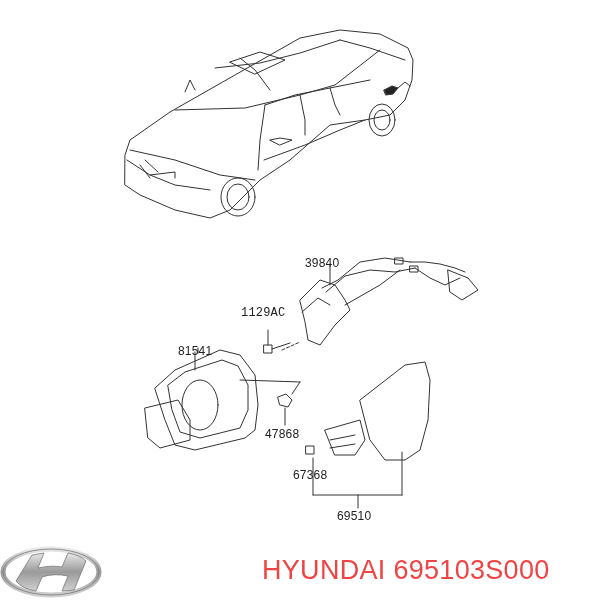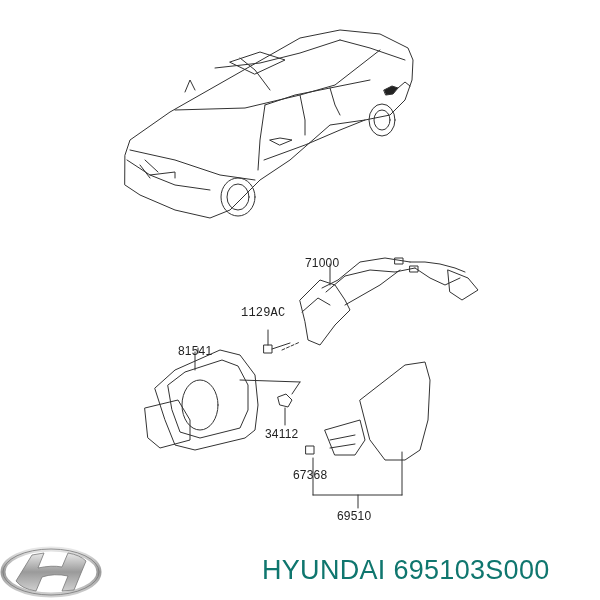--- a/index.html
+++ b/index.html
@@ -1,19 +1,19 @@
 <!DOCTYPE html>
 <html><head>
 <meta charset="utf-8">
 <style>
   html, body { margin:0; padding:0; background:#ffffff; }
   body { width:600px; height:600px; position:relative; overflow:hidden; font-family:"Liberation Sans", sans-serif; }
   .diagram { position:absolute; left:0; top:0; width:600px; height:600px; }
   .label { position:absolute; font-family:"Liberation Sans", sans-serif; font-size:12px; color:#222; letter-spacing:0.2px; }
-  .footer-title { position:absolute; left:262px; top:555px; font-family:"Liberation Sans", sans-serif; font-size:27px; color:#0f766e; letter-spacing:0.3px; }
+  .footer-title { position:absolute; left:262px; top:555px; font-family:"Liberation Sans", sans-serif; font-size:27px; color:#ef4444; letter-spacing:0.3px; }
   .logo { position:absolute; left:0; top:543px; }
 </style>
 </head>
 <body>
 
 <svg class="diagram" width="600" height="600" viewBox="0 0 600 600" xmlns="http://www.w3.org/2000/svg">
   <g fill="none" stroke="#333" stroke-width="1" stroke-linejoin="round" stroke-linecap="round">
 
     <g>
       <path d="M125,155 L130,140 L170,112 L235,75 L300,38 L340,30 L380,34 L408,48 L413,60 L412,80 L405,100 L390,115 L365,120 L330,125 L290,160 L260,180 L230,210 L210,218 L175,210 L140,195 L125,185 Z"></path>
@@ -85,24 +85,24 @@
     </g>
 
     <line x1="313" y1="458" x2="313" y2="495"></line>
     <line x1="313" y1="495" x2="402" y2="495"></line>
     <line x1="402" y1="495" x2="402" y2="452"></line>
     <line x1="358" y1="495" x2="358" y2="508"></line>
     <line x1="198" y1="353" x2="198" y2="348"></line>
   </g>
 </svg>
 
-<div class="label" style="left:305px;top:256px;">71000</div>
+<div class="label" style="left:305px;top:256px;">39840</div>
 <div class="label" style="left:241px;top:306px;font-family:Liberation Mono, monospace;">1129AC</div>
 <div class="label" style="left:178px;top:344px;">81541</div>
-<div class="label" style="left:265px;top:427px;">34112</div>
+<div class="label" style="left:265px;top:427px;">47868</div>
 <div class="label" style="left:293px;top:468px;">67368</div>
 <div class="label" style="left:337px;top:509px;">69510</div>
 
 <svg class="logo" width="110" height="56" viewBox="0 0 110 56" xmlns="http://www.w3.org/2000/svg">
   <defs>
     <linearGradient id="lg" x1="0" y1="0" x2="0" y2="1">
       <stop offset="0" stop-color="#e8e8e8"></stop>
       <stop offset="0.5" stop-color="#9a9a9a"></stop>
       <stop offset="1" stop-color="#d0d0d0"></stop>
     </linearGradient>

